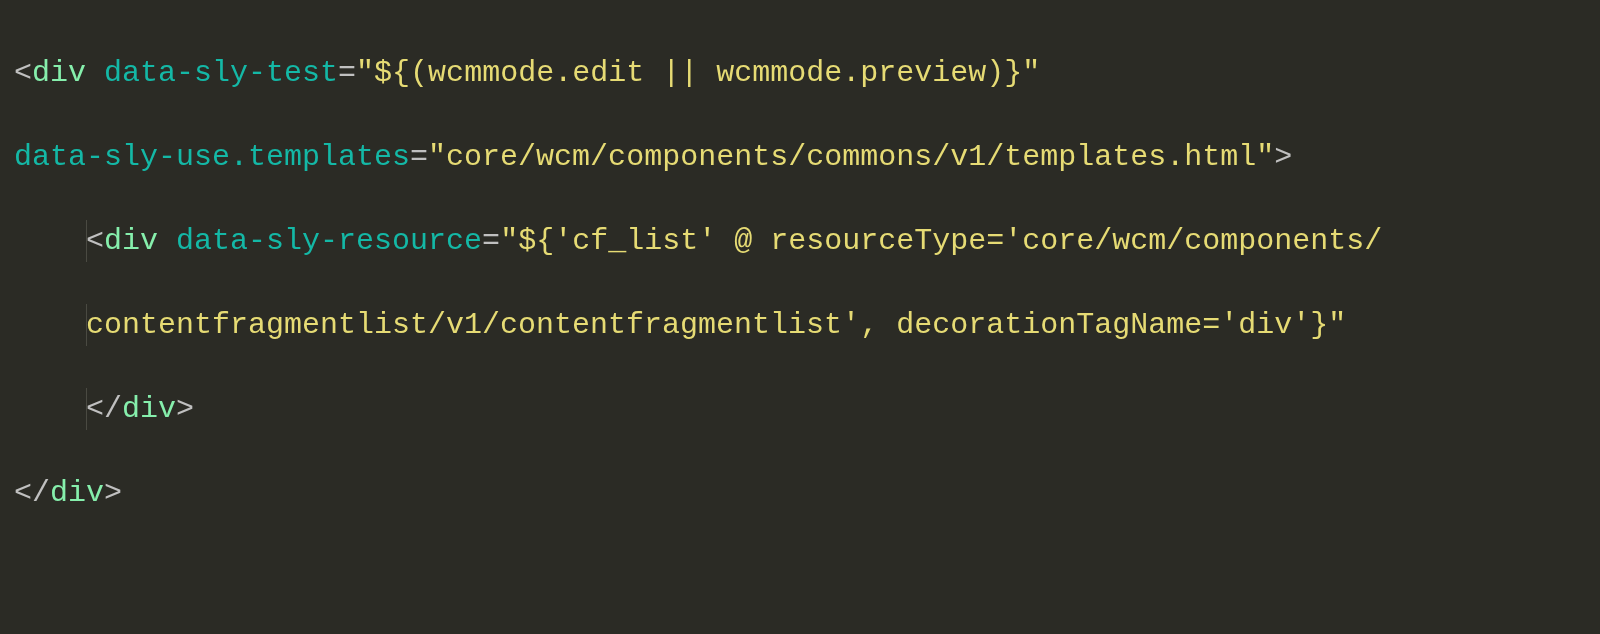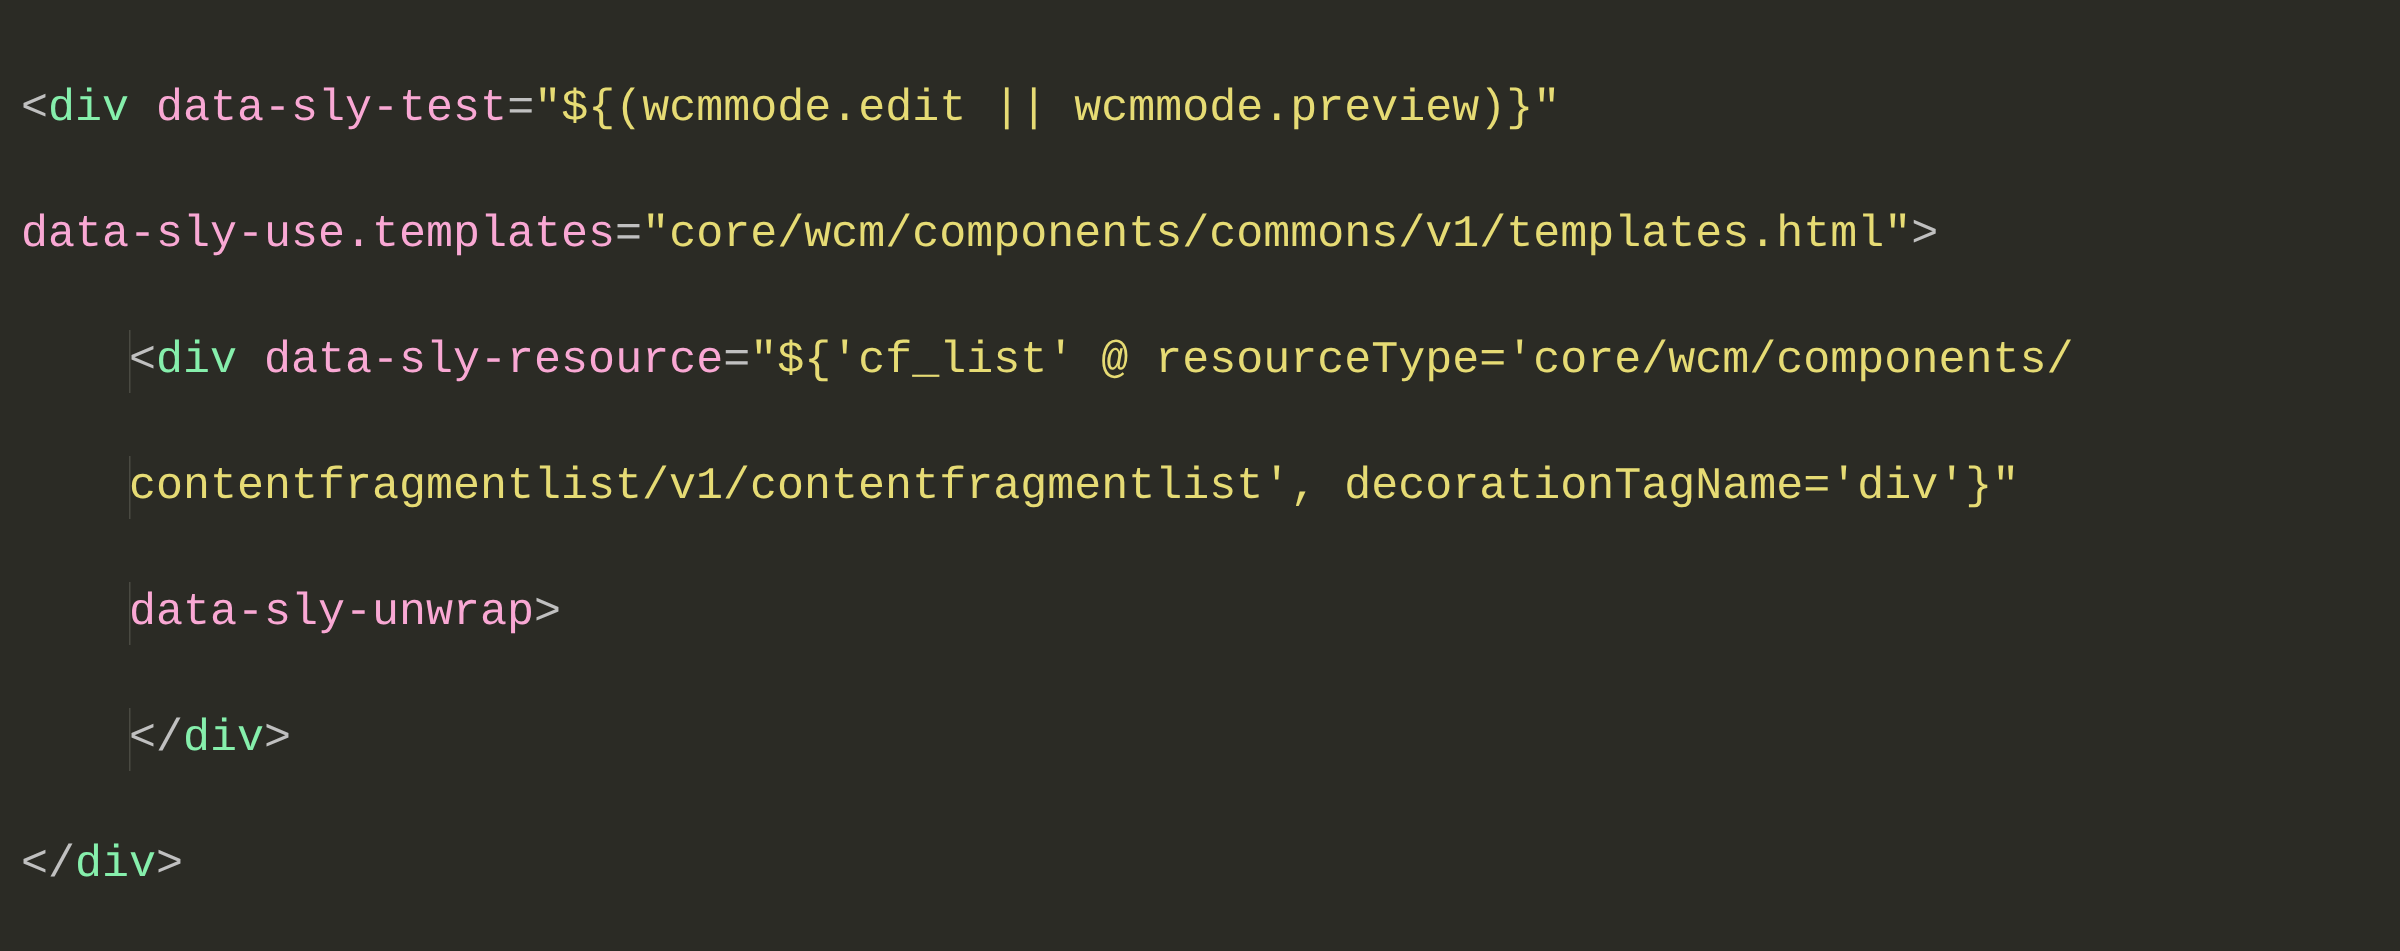--- a/index.html
+++ b/index.html
@@ -15,42 +15,41 @@
     color: #e8e8d8;
     -webkit-font-smoothing: antialiased;
   }
   .editor {
     padding: 10px 14px;
     white-space: pre;
     position: relative;
   }
   .pn { color: #c0c0c0; } 
   .tg { color: #86efac; } 
-  .at { color: #f9a8d4; } 
+  .at { color: #14b8a6; } 
   .st { color: #e6db74; }
   .line { display: block; }
   .indent1 { padding-left: 4.0ch; position: relative; }
   .g1::before {
     content: "";
     position: absolute;
     left: calc(4.0ch);
     top: 0;
     bottom: 0;
     border-left: 1px solid #4a4a42;
   }
 </style>
 </head>
 <body>
 
 <div class="editor">
 <span class="line"><span class="pn">&lt;</span><span class="tg">div</span><span> </span><span class="at">data-sly-test</span><span class="pn">=</span><span class="st">"${(wcmmode.edit || wcmmode.preview)}"</span></span>
 <span class="line"><span class="at">data-sly-use.templates</span><span class="pn">=</span><span class="st">"core/wcm/components/commons/v1/templates.html"</span><span class="pn">&gt;</span></span>
 <span class="line indent1 g1"><span class="pn">&lt;</span><span class="tg">div</span><span> </span><span class="at">data-sly-resource</span><span class="pn">=</span><span class="st">"${'cf_list' @ resourceType='core/wcm/components/</span></span>
 <span class="line indent1 g1"><span class="st">contentfragmentlist/v1/contentfragmentlist', decorationTagName='div'}"</span></span>
-<span class="line indent1 g1"><span class="at">data-sly-unwrap</span><span class="pn">&gt;</span></span>
 <span class="line indent1 g1"><span class="pn">&lt;/</span><span class="tg">div</span><span class="pn">&gt;</span></span>
 <span class="line"><span class="pn">&lt;/</span><span class="tg">div</span><span class="pn">&gt;</span></span>
 
 
 
 
 
 
 
 </div>

